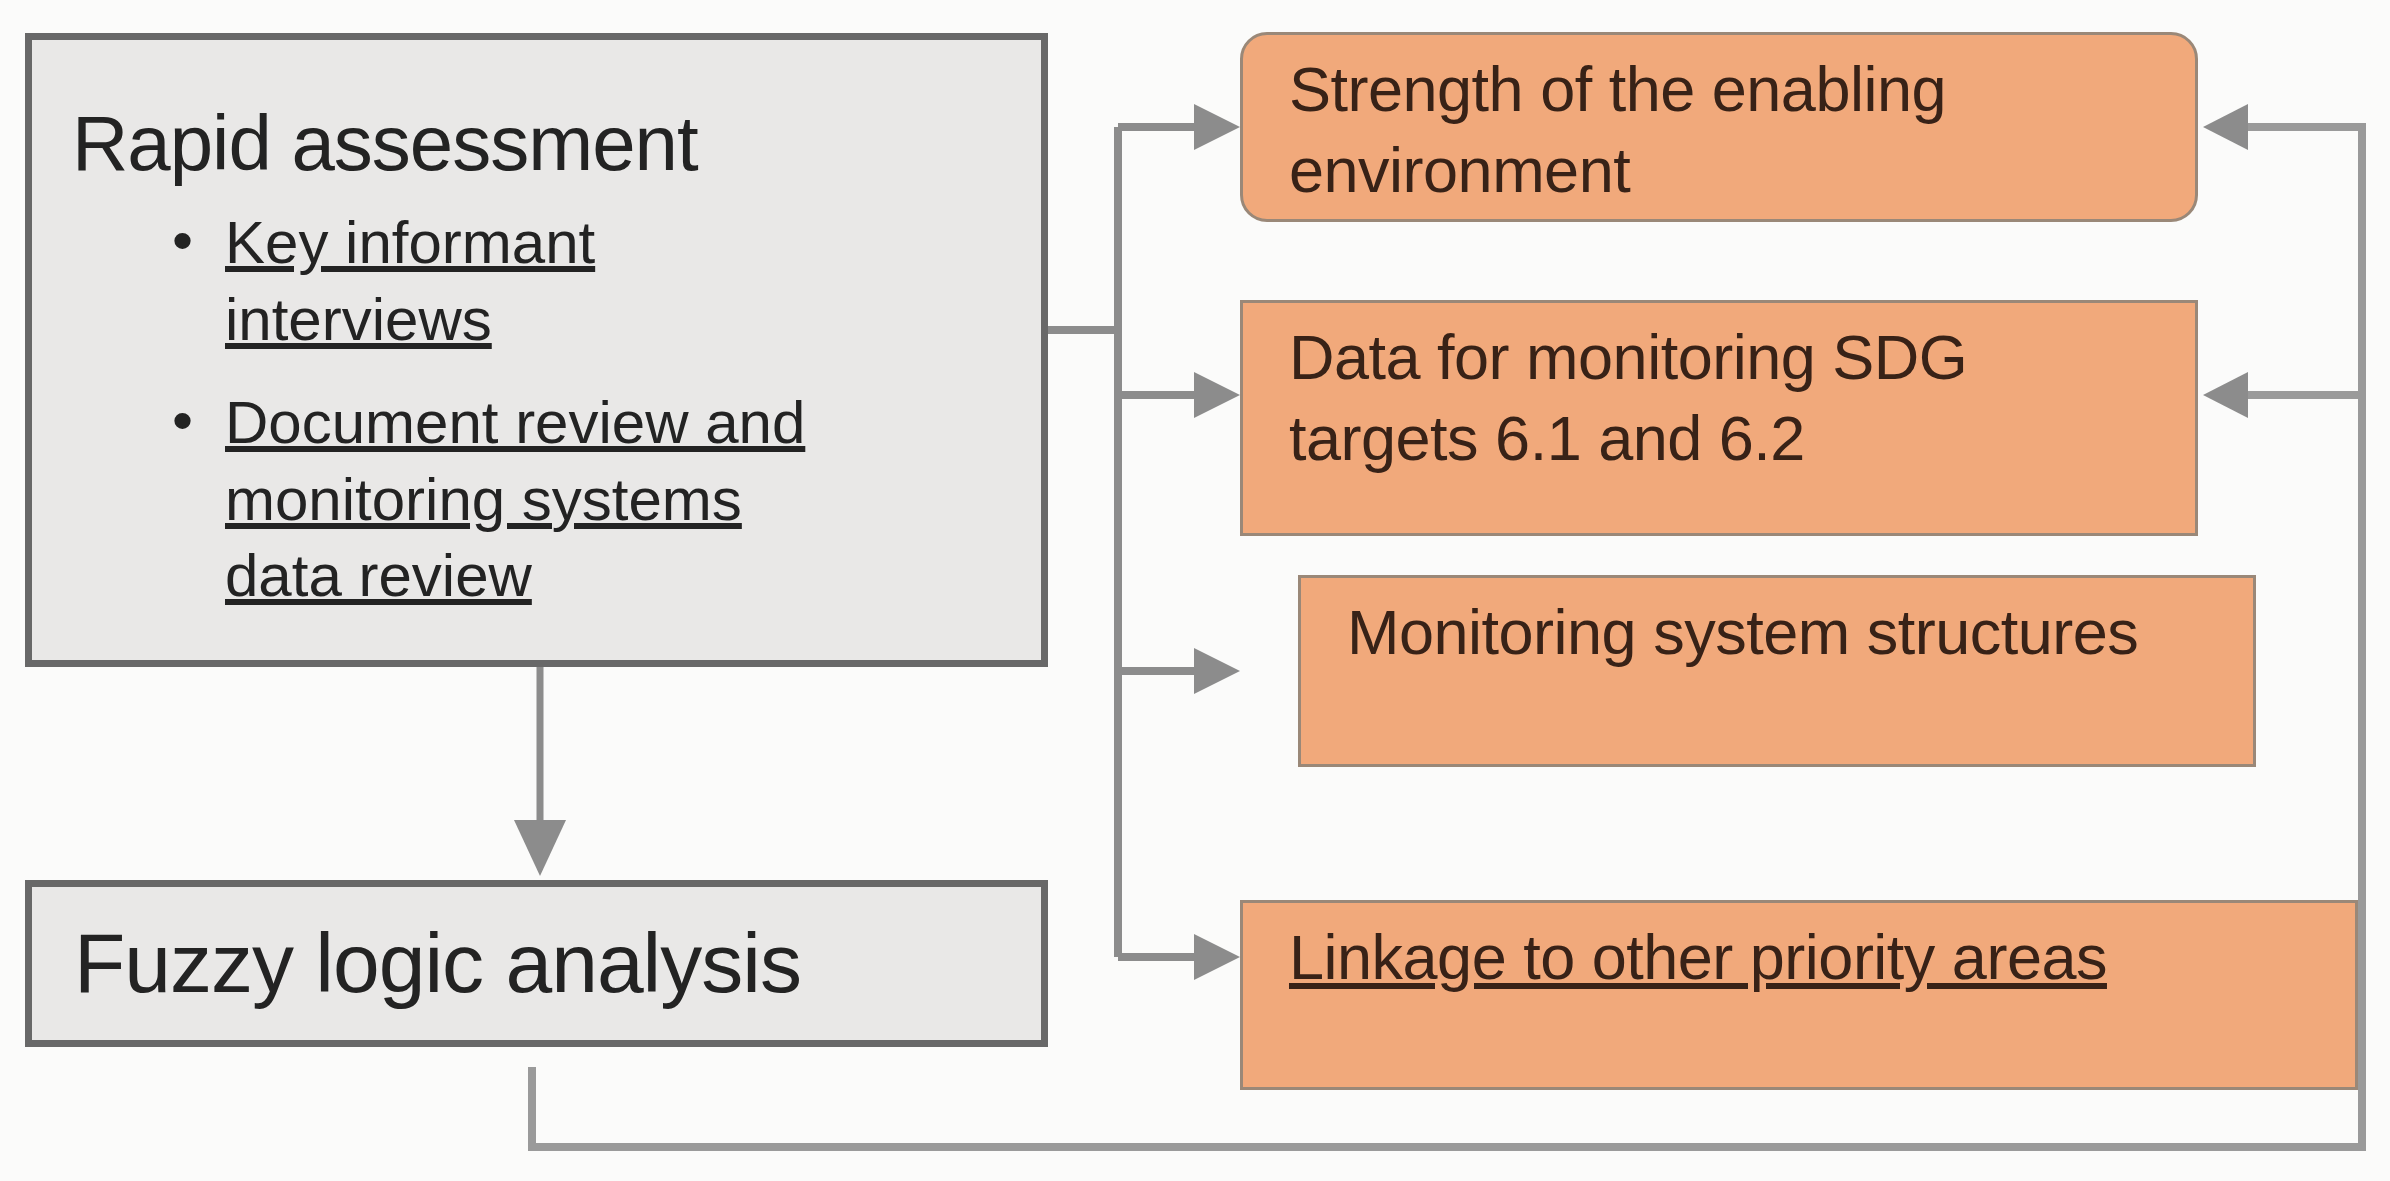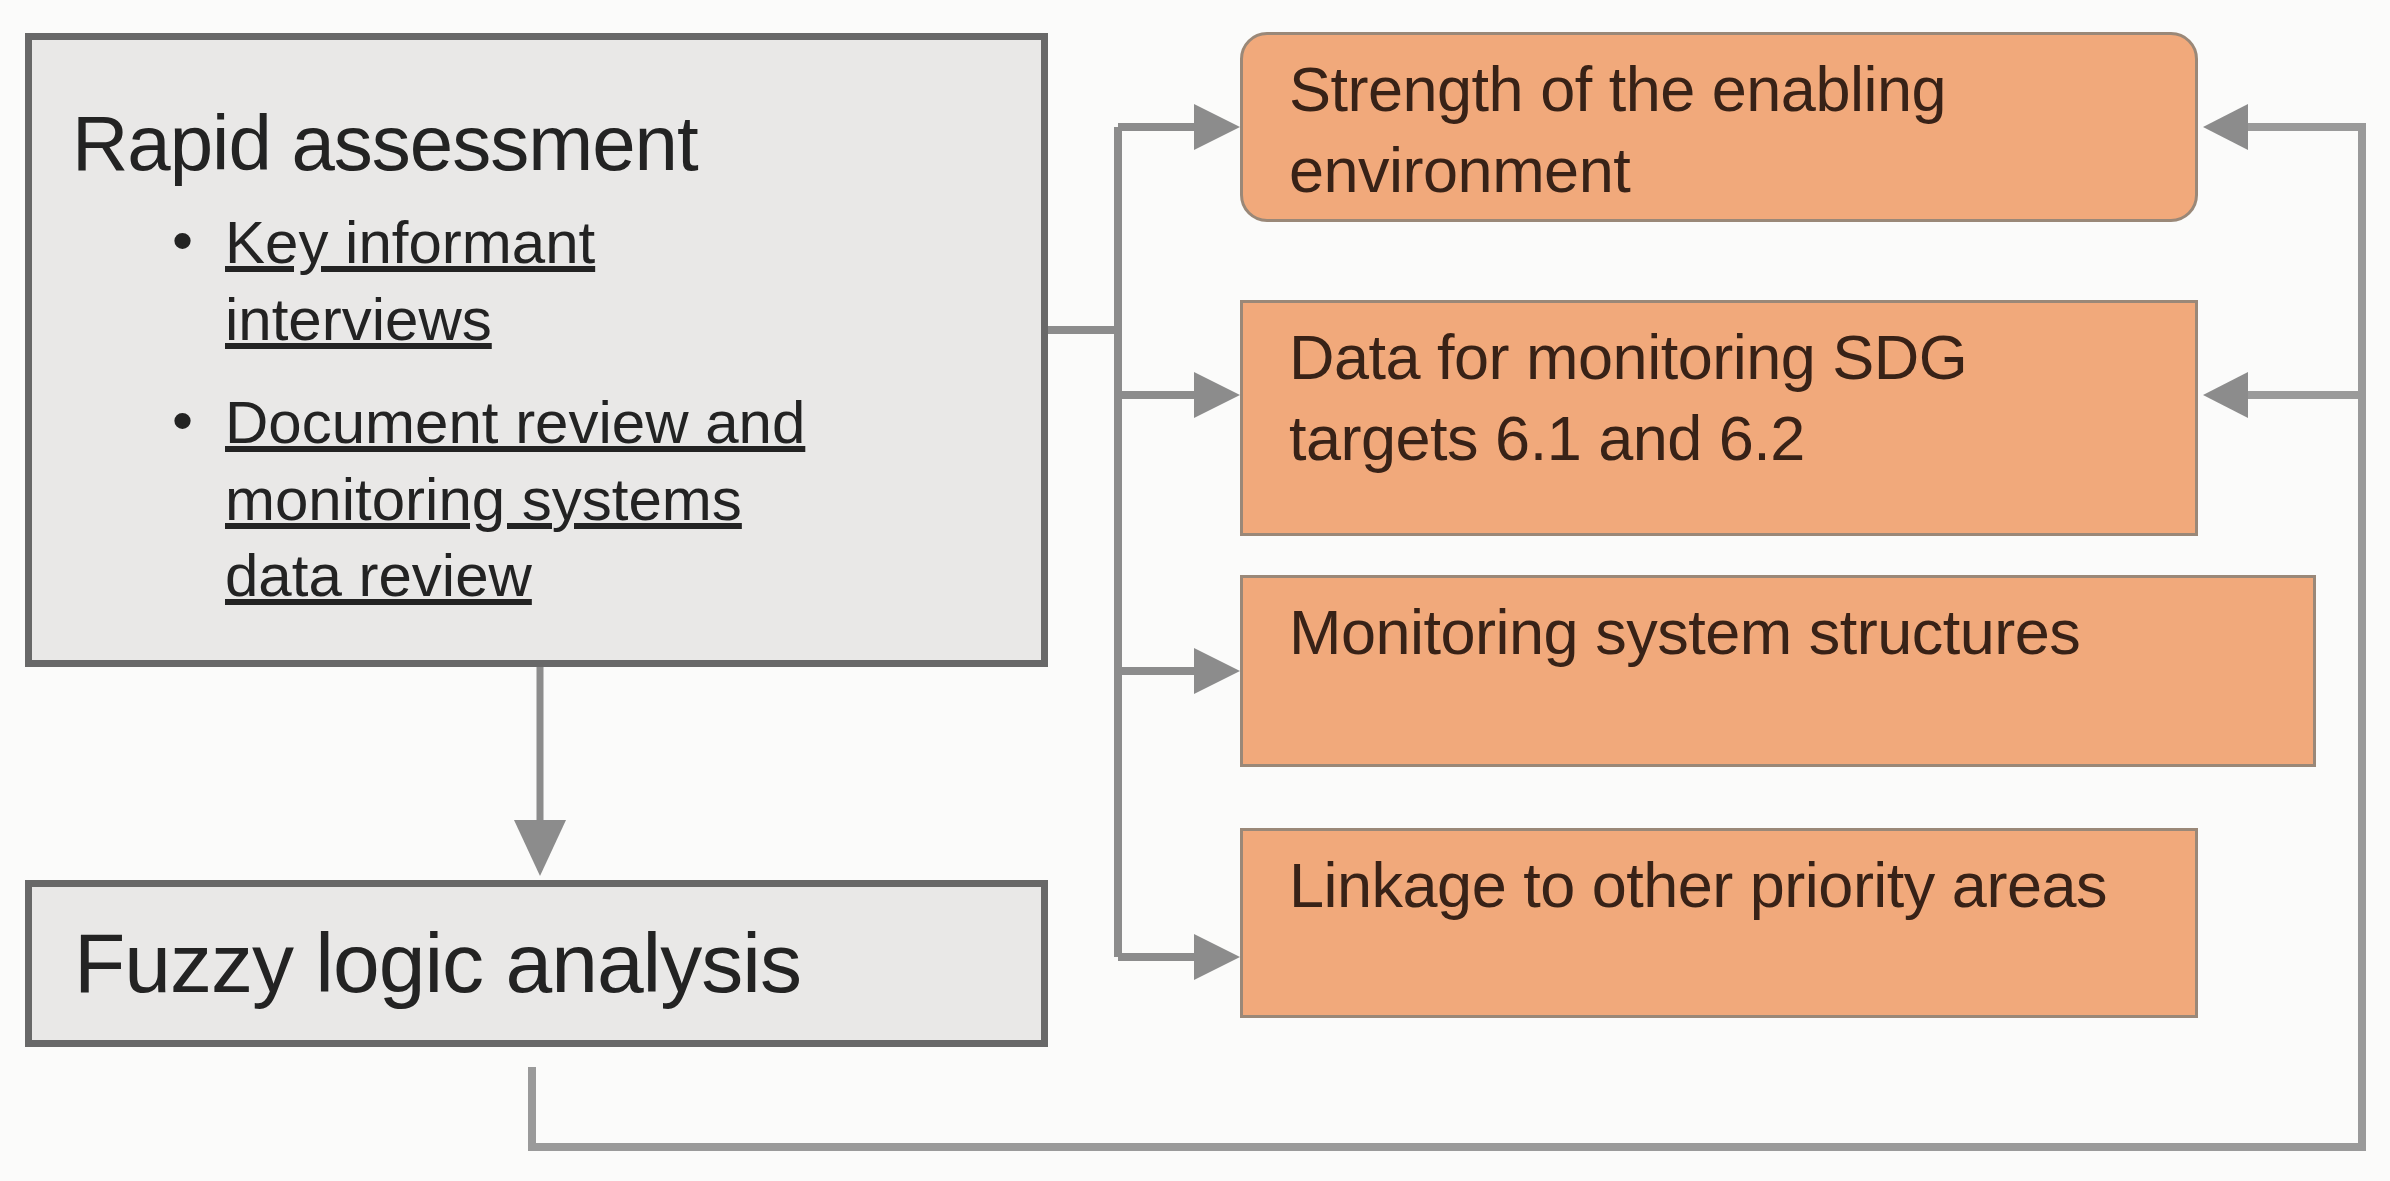--- a/index.html
+++ b/index.html
@@ -34,22 +34,22 @@
   .rapid-title{font-size:78px;line-height:1.22;letter-spacing:-1px;margin:0;font-weight:400;}
   .bullets{list-style:none;margin:14px 0 0 0;padding:0 0 0 100px;font-size:60px;line-height:1.28;max-width:660px;text-decoration:underline;}
   .bullets li{position:relative;padding-left:53px;margin-bottom:26px;}
   .bullets li:before{content:"\2022";position:absolute;left:0;top:-2px;}
 
   .box-fuzzy{left:25px;top:880px;width:1023px;height:167px;display:flex;align-items:center;padding-left:42px;}
   .fuzzy-label{font-size:84px;letter-spacing:-1px;white-space:nowrap;}
 
   .box-o1{left:1240px;top:32px;width:958px;height:190px;border-radius:27px;}
   .box-o2{left:1240px;top:300px;width:958px;height:236px;}
-  .box-o3{left:1240px;top:575px;width:1076px;height:192px;}
-  .box-o4{left:1240px;top:828px;width:958px;height:190px;}
+  .box-o3{left:1298px;top:575px;width:958px;height:192px;}
+  .box-o4{left:1240px;top:900px;width:1118px;height:190px;text-decoration:underline;}
 </style>
 </head>
 <body>
 
 <div class="canvas" style="--bg: #fbfbfa; --input-fill: #e9e8e7; --input-border: #686868; --input-text: #232323; --output-fill: #f1a97b; --output-border: #9a8878; --output-text: #382217; --arrow: #8c8c8c; --feedback: #9a9a9a;">
 
   <svg class="arrows" viewBox="0 0 2390 1181" aria-hidden="true">
 
     <path class="edge" d="M1048 330 H1118"></path>
 

